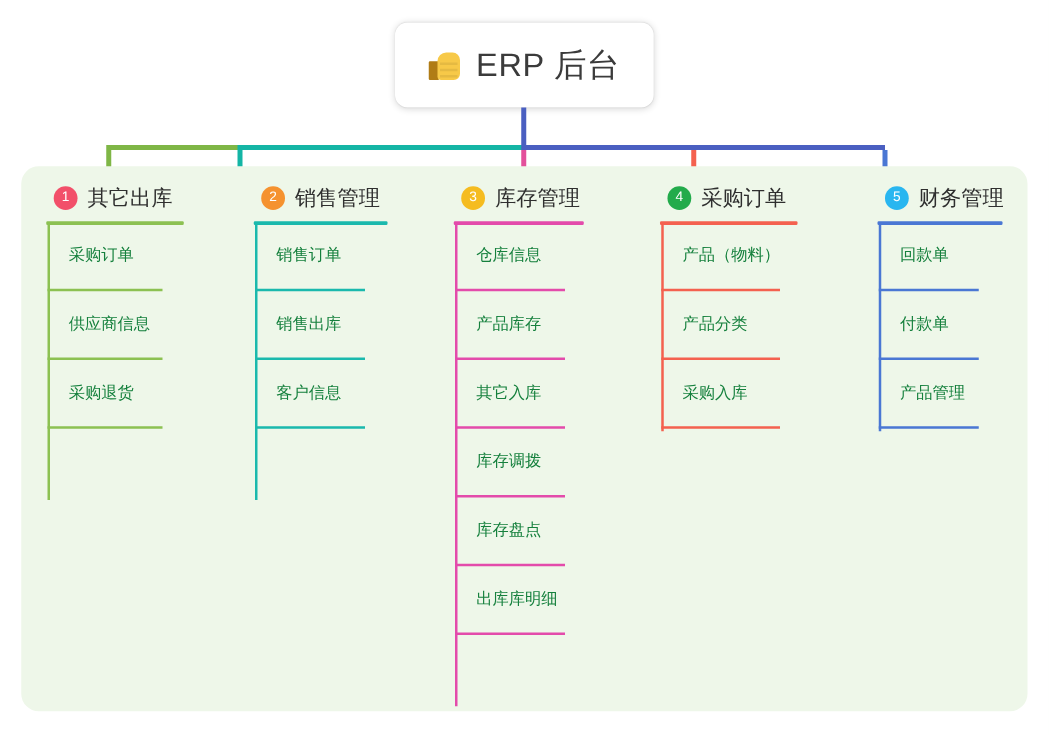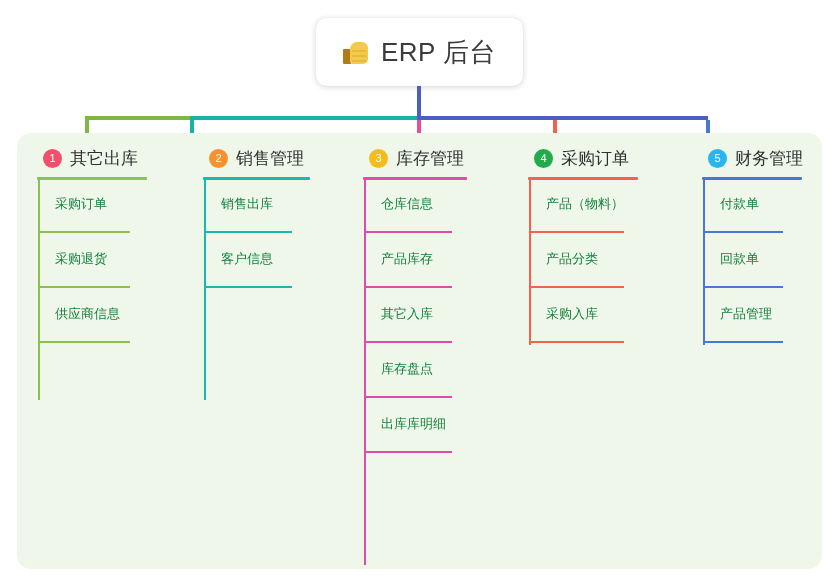--- a/index.html
+++ b/index.html
@@ -196,38 +196,42 @@
         <span class="col-title">其它出库</span>
       </div>
       <div class="col-underline" style="background: rgb(140, 193, 82); width: 110px;"></div>
       <div class="children">
         <div class="spine" style="background: rgb(140, 193, 82); height: 220px;"></div>
         <div class="child">
           <span class="child-label">采购订单</span>
           <div class="child-underline" style="background: rgb(140, 193, 82); width: 92px;"></div>
         </div>
         <div class="child">
+          <span class="child-label">供应商信息</span>
+          <div class="child-underline" style="background: rgb(140, 193, 82); width: 92px;"></div>
+        </div>
+        <div class="child">
           <span class="child-label">采购退货</span>
           <div class="child-underline" style="background: rgb(140, 193, 82); width: 92px;"></div>
         </div>
-        <div class="child">
-          <span class="child-label">供应商信息</span>
-          <div class="child-underline" style="background: rgb(140, 193, 82); width: 92px;"></div>
-        </div>
       </div>
     </div>
     <div class="column" style="left: 203px;">
       <div class="col-header">
         <span class="badge" style="background: rgb(245, 146, 47);">2</span>
         <span class="col-title">销售管理</span>
       </div>
       <div class="col-underline" style="background: rgb(26, 185, 173); width: 107px;"></div>
       <div class="children">
         <div class="spine" style="background: rgb(26, 185, 173); height: 220px;"></div>
         <div class="child">
+          <span class="child-label">销售订单</span>
+          <div class="child-underline" style="background: rgb(26, 185, 173); width: 88px;"></div>
+        </div>
+        <div class="child">
           <span class="child-label">销售出库</span>
           <div class="child-underline" style="background: rgb(26, 185, 173); width: 88px;"></div>
         </div>
         <div class="child">
           <span class="child-label">客户信息</span>
           <div class="child-underline" style="background: rgb(26, 185, 173); width: 88px;"></div>
         </div>
       </div>
     </div>
     <div class="column" style="left: 363px;">
@@ -244,20 +248,24 @@
         </div>
         <div class="child">
           <span class="child-label">产品库存</span>
           <div class="child-underline" style="background: rgb(227, 75, 171); width: 88px;"></div>
         </div>
         <div class="child">
           <span class="child-label">其它入库</span>
           <div class="child-underline" style="background: rgb(227, 75, 171); width: 88px;"></div>
         </div>
         <div class="child">
+          <span class="child-label">库存调拨</span>
+          <div class="child-underline" style="background: rgb(227, 75, 171); width: 88px;"></div>
+        </div>
+        <div class="child">
           <span class="child-label">库存盘点</span>
           <div class="child-underline" style="background: rgb(227, 75, 171); width: 88px;"></div>
         </div>
         <div class="child">
           <span class="child-label">出库库明细</span>
           <div class="child-underline" style="background: rgb(227, 75, 171); width: 88px;"></div>
         </div>
       </div>
     </div>
     <div class="column" style="left: 528px;">
@@ -284,26 +292,26 @@
     </div>
     <div class="column" style="left: 702px;">
       <div class="col-header">
         <span class="badge" style="background: rgb(41, 182, 240);">5</span>
         <span class="col-title">财务管理</span>
       </div>
       <div class="col-underline" style="background: rgb(74, 119, 212); width: 100px;"></div>
       <div class="children">
         <div class="spine" style="background: rgb(74, 119, 212); height: 165px;"></div>
         <div class="child">
+          <span class="child-label">回款单</span>
+          <div class="child-underline" style="background: rgb(74, 119, 212); width: 80px;"></div>
+        </div>
+        <div class="child">
           <span class="child-label">付款单</span>
           <div class="child-underline" style="background: rgb(74, 119, 212); width: 80px;"></div>
         </div>
         <div class="child">
-          <span class="child-label">回款单</span>
-          <div class="child-underline" style="background: rgb(74, 119, 212); width: 80px;"></div>
-        </div>
-        <div class="child">
           <span class="child-label">产品管理</span>
           <div class="child-underline" style="background: rgb(74, 119, 212); width: 80px;"></div>
         </div>
       </div>
     </div>
   </div>
 
 </body></html>

